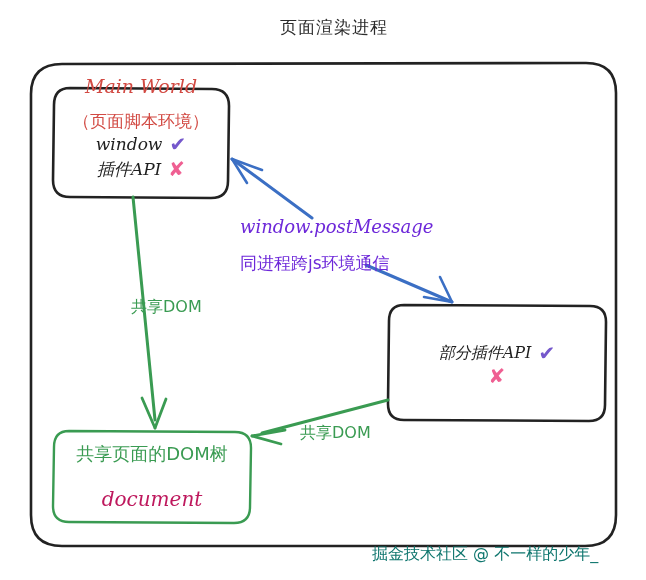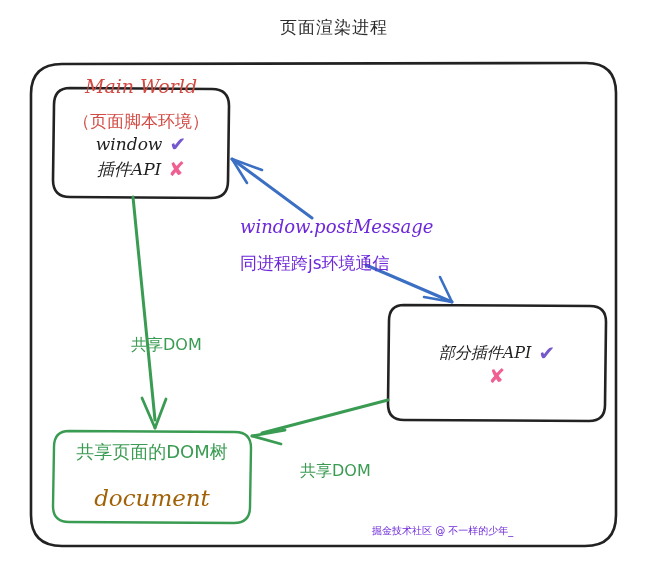--- a/index.html
+++ b/index.html
@@ -109,22 +109,22 @@
   .mark.cross { color: #ef5f92; }
 
   #dom-box .dom-line1 {
     color: #3a9b52;
     font-size: 18px;
     font-family: "DejaVu Sans", sans-serif;
     line-height: 1.3;
     white-space: nowrap;
   }
   #dom-box .dom-line2 {
-    color: #a16207;
-    font-size: 23px;
+    color: #be185d;
+    font-size: 20px;
     font-family: "DejaVu Serif", serif;
     font-style: italic;
     line-height: 1.3;
     margin-top: 20px;
     white-space: nowrap;
   }
   .edge-label {
     position: absolute;
     white-space: nowrap;
     line-height: 1.25;
@@ -141,36 +141,35 @@
   }
   #post-message-label .lbl-cn {
     font-size: 17px;
     font-family: "DejaVu Sans", sans-serif;
     margin-top: 14px;
   }
   .share-dom-label {
     color: #3a9b52;
     font-size: 16px;
     font-family: "DejaVu Sans", sans-serif;
-    margin-top: 38px;
   }
   #share-dom-label-left {
     left: 131px;
     top: 297px;
   }
   #share-dom-label-bottom {
     left: 300px;
     top: 423px;
   }
   #watermark {
     position: absolute;
     left: 372px;
-    top: 524px;
-    font-size: 10px;
-    color: #6d28d9;
+    top: 544px;
+    font-size: 16px;
+    color: #0f766e;
     font-family: "DejaVu Sans", sans-serif;
     white-space: nowrap;
   }
 </style>
 </head>
 <body>
 
 <div id="stage">
 
   <div class="diagram-title">页面渲染进程</div>

